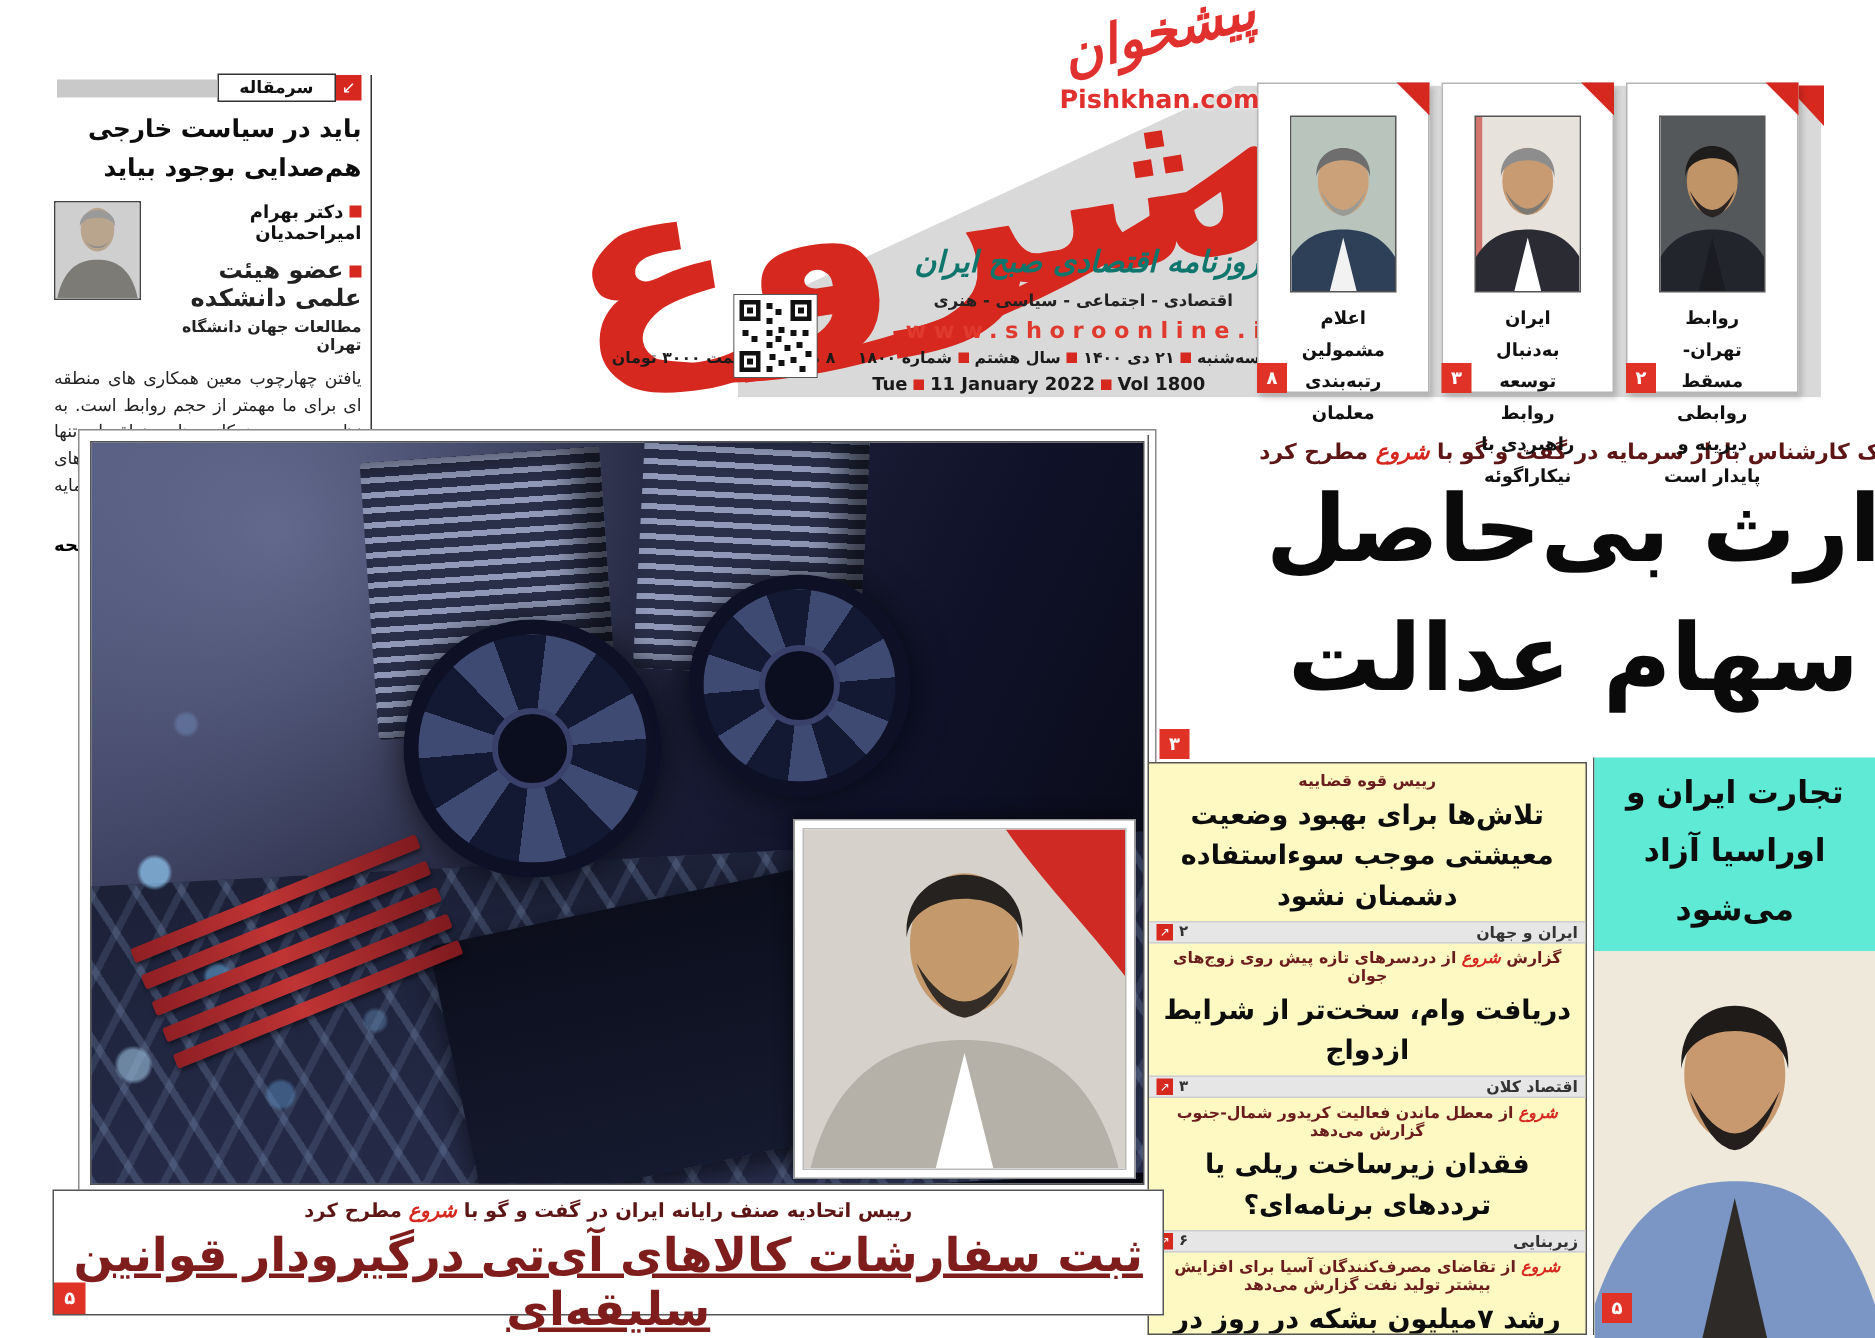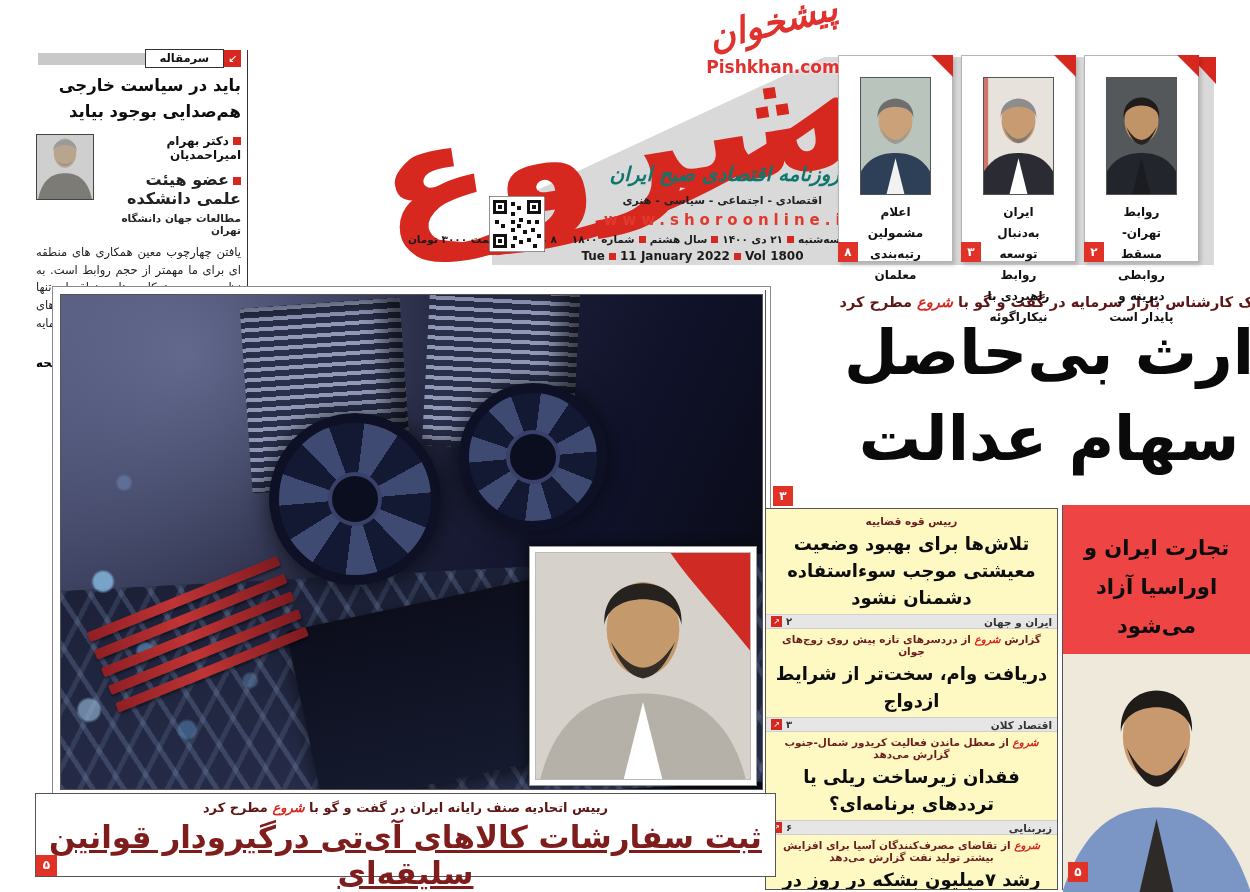--- a/index.html
+++ b/index.html
@@ -134,22 +134,22 @@
           display: flex; align-items: center; justify-content: space-between; padding: 0 5px; }
   .n-bar .left { display: flex; align-items: center; gap: 4px; }
   .link-ico { width: 11px; height: 11px; background: #d6281f; color: #fff; font-size: 8px; line-height: 11px;
           text-align: center; flex: none; }
   .n-bar .pg { font-size: 10px; font-weight: bold; color: #333; }
   .n-bar .lbl { font-size: 10.5px; font-weight: bold; color: #333; direction: rtl; }
 
   
   .side { position: absolute; left: 1062px; top: 505px; width: 188px; height: 385px;
           border-left: 1px solid #555; }
-  .side-title { background: #ef4444; direction: rtl; text-align: center; font-size: 21px; font-weight: bold;
-          color: #0d0d0d; line-height: 1.85; padding: 24px 8px 8px; }
+  .side-title { background: #5eead4; direction: rtl; text-align: center; font-size: 21px; font-weight: bold;
+          color: #0d0d0d; line-height: 1.85; padding: 4px 8px 8px; }
   .side-photo { position: relative; width: 100%; height: 262px; overflow: hidden; background: #efe9dc; }
   .side-photo svg { display: block; width: 100%; height: 100%; }
   .side .badge { left: 5px; bottom: 8px; }
 
   
   .bottom { position: absolute; left: 35px; top: 793px; width: 741px; height: 84px;
           border: 1px solid #555; background: #fff; }
   .b-kicker { direction: rtl; text-align: center; font-size: 13px; font-weight: bold; color: #5d1515; margin-top: 6px; }
   .b-head { direction: rtl; text-align: center; font-size: 31px; font-weight: bold; color: #7f1d1d; margin-top: 4px; text-decoration: underline; }
   .bottom .badge { left: 0; bottom: 0; width: 21px; height: 21px; line-height: 21px; }

